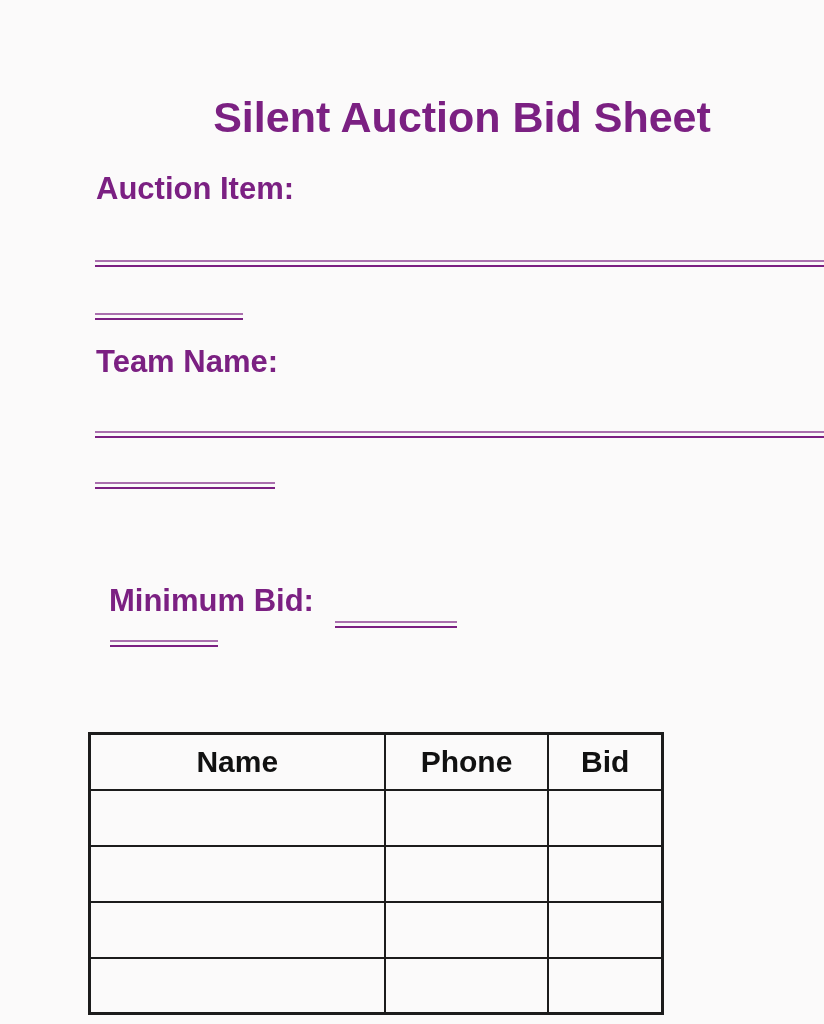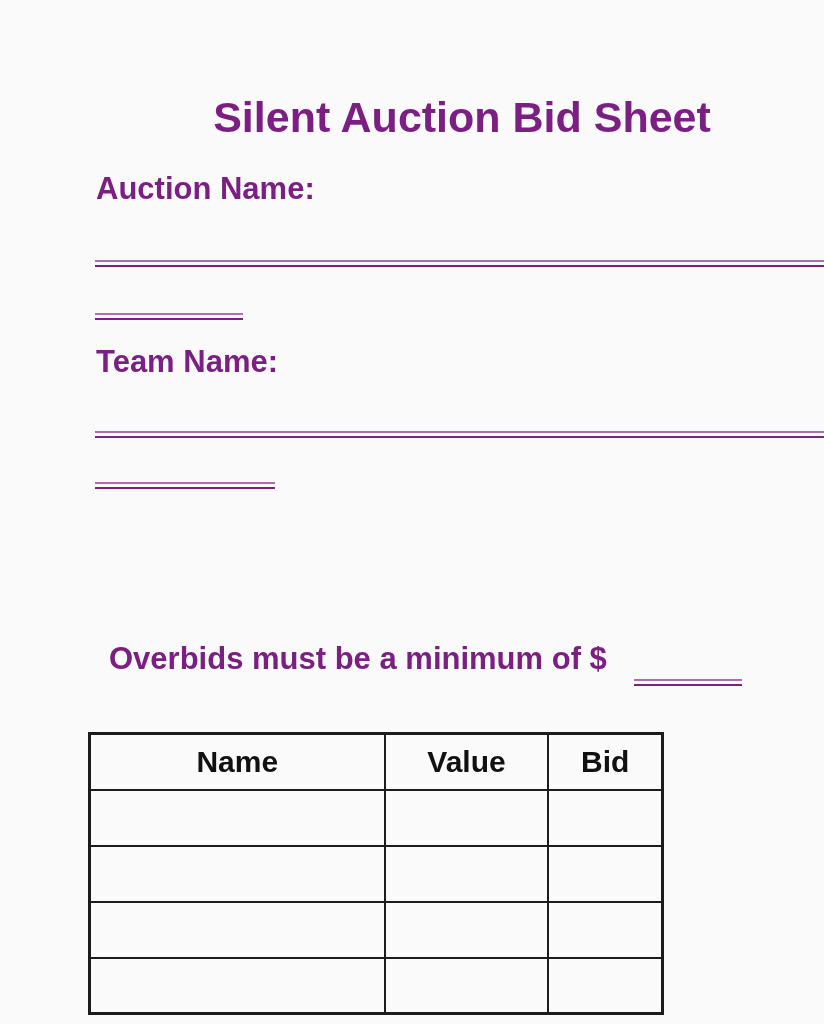--- a/index.html
+++ b/index.html
@@ -83,45 +83,48 @@
   .col-phone{width:28.6%;}
   .col-bid{width:19.9%;}
 </style>
 </head>
 <body>
 
 <div class="page">
 
   <h1 class="title">Silent Auction Bid Sheet</h1>
 
-  <div class="label" style="left:45px;top:120px;">Auction Name:</div>
+  <div class="label" style="left:45px;top:120px;">Auction Item:</div>
   <div class="blank" style="left:45px;top:210px;width:732px;"></div>
   <div class="blank" style="left:45px;top:263px;width:148px;"></div>
 
   <div class="label" style="left:45px;top:293px;">Team Name:</div>
   <div class="blank" style="left:45px;top:381px;width:732px;"></div>
   <div class="blank" style="left:45px;top:432px;width:180px;"></div>
 
 
+  <div class="inline-row" style="left:45px;top:519px;">
+    <span class="label">Minimum Bid:</span>
+    <span class="blank" style="width:122px;margin-left:8px;"></span>
+  </div>
 
   <div class="inline-row" style="left:45px;top:577px;">
-    <span class="label">Overbids must be a minimum of $</span>
     <span class="blank" style="width:108px;margin-left:14px;"></span>
   </div>
 
   <table class="bid-table">
     <colgroup>
       <col class="col-name">
         <col class="col-phone">
         <col class="col-bid">
     </colgroup>
     <thead>
       <tr>
         <th>Name</th>
-        <th>Value</th>
+        <th>Phone</th>
         <th>Bid</th>
       </tr>
     </thead>
     <tbody>
       <tr>
         <td></td>
         <td></td>
         <td></td>
       </tr>
       <tr>

